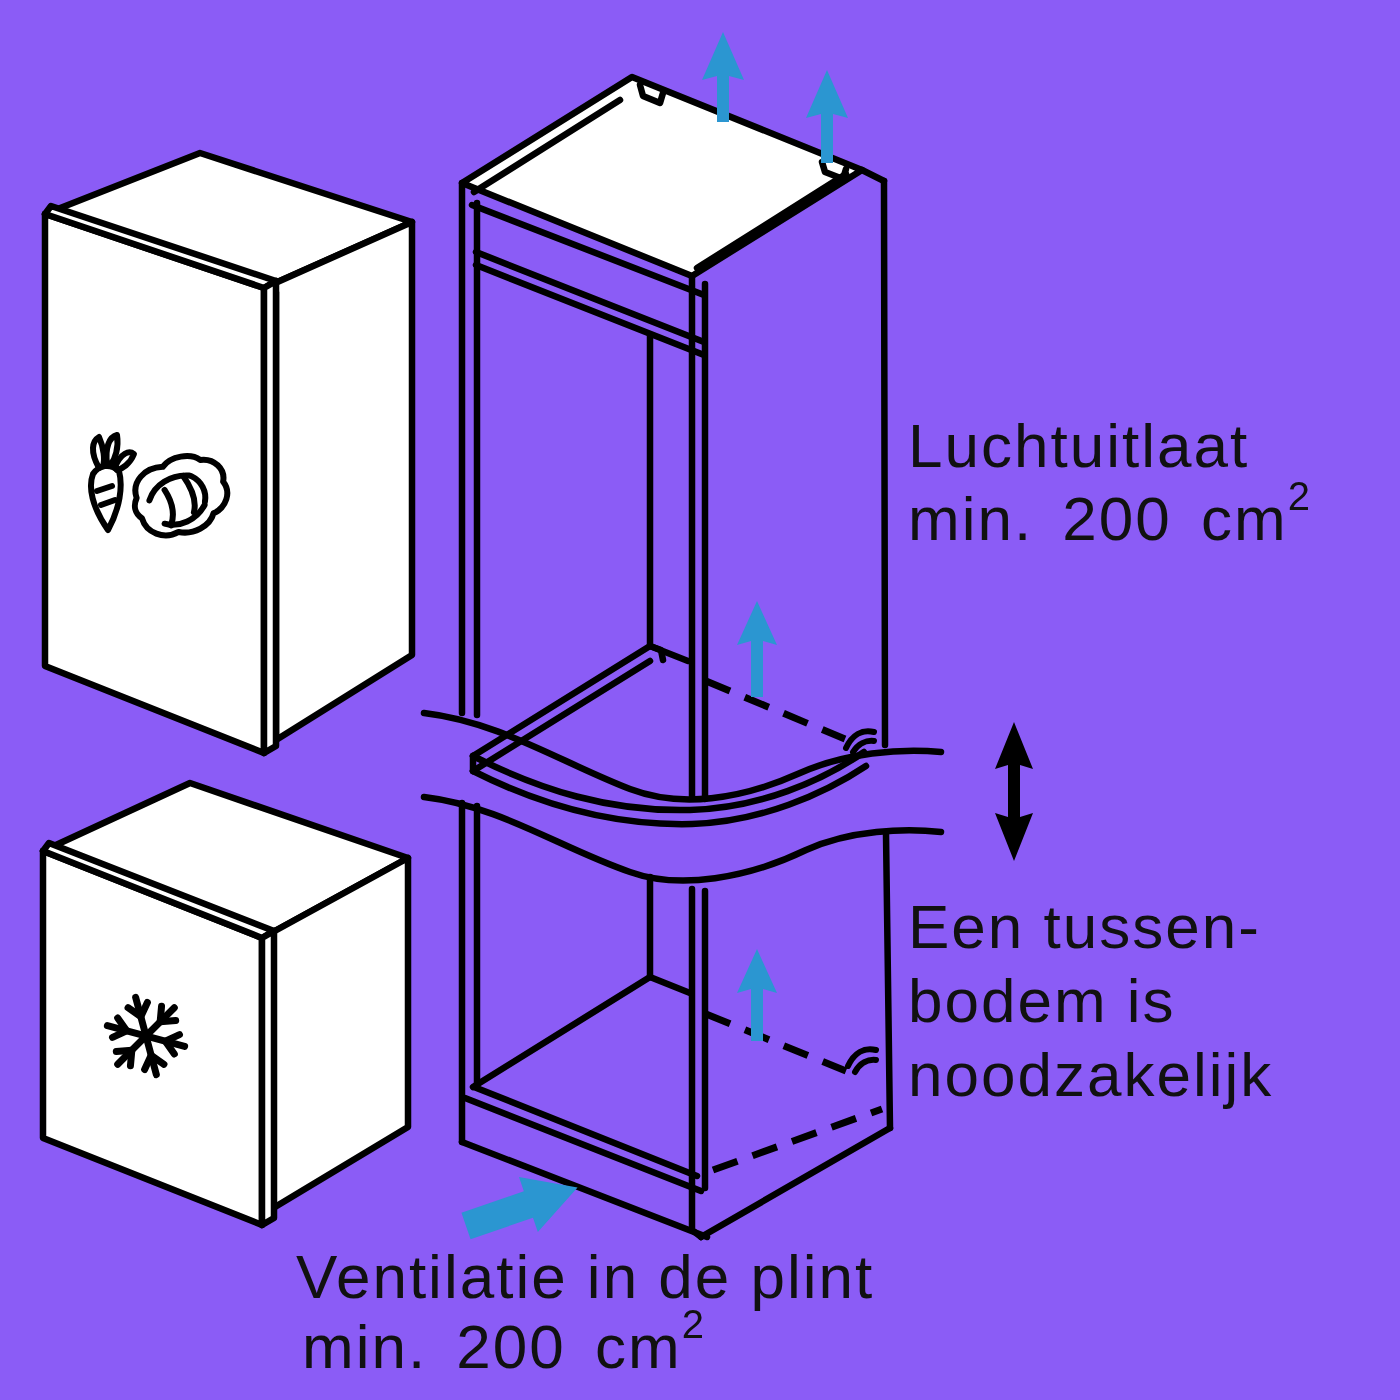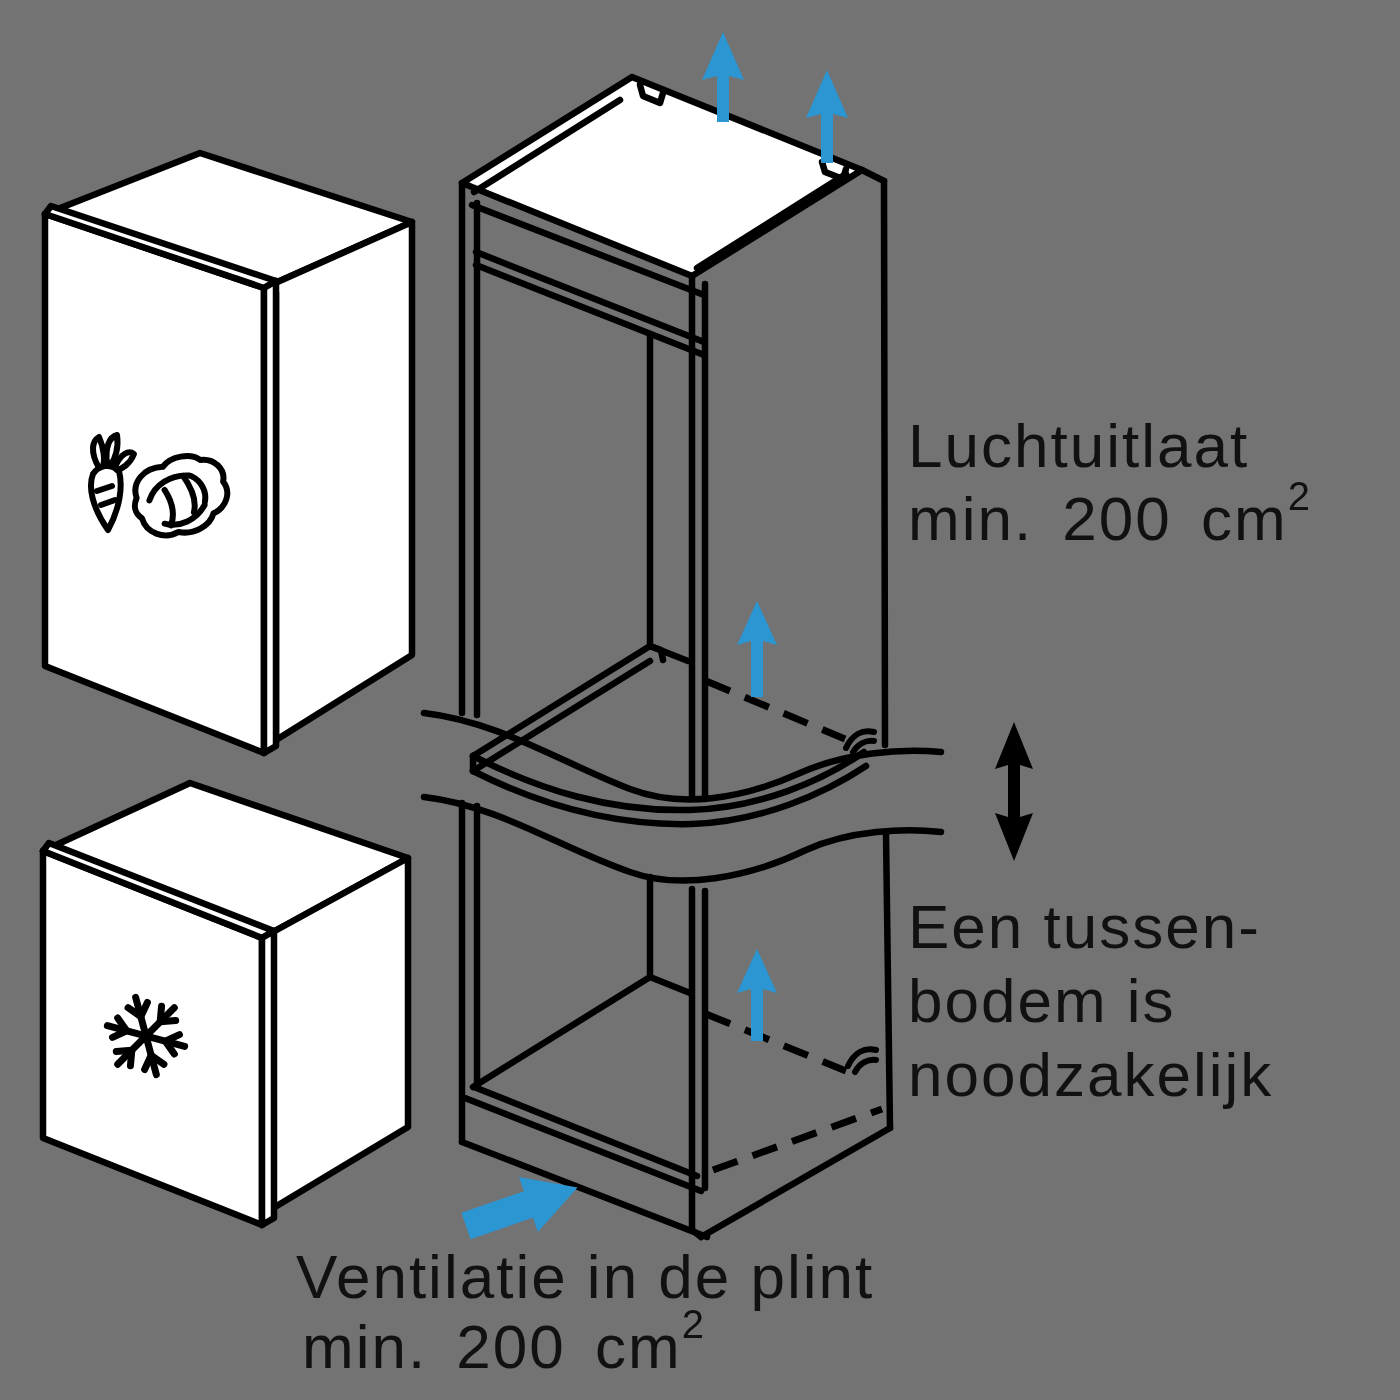--- a/index.html
+++ b/index.html
@@ -1,16 +1,16 @@
 <!DOCTYPE html>
 <html><head>
 <meta charset="utf-8">
 <style>
   html,body{margin:0;padding:0;background:#fff;}
-  .canvas{width:1400px;height:1400px;background:#737373;position:relative;overflow:hidden;
+  .canvas{width:1400px;height:1400px;background:#8b5cf6;position:relative;overflow:hidden;
           font-family:"Liberation Sans", sans-serif;}
   svg{display:block;}
   .ln{fill:none;stroke:#000;stroke-width:6.5;stroke-linecap:round;stroke-linejoin:round;}
   .face{fill:#fff;stroke:#000;stroke-width:6.5;stroke-linecap:round;stroke-linejoin:round;}
   .dash{fill:none;stroke:#000;stroke-width:7;stroke-linecap:butt;stroke-dasharray:26 16;}
   .blue{fill:#2B96D1;stroke:none;}
   .blk{fill:#000;stroke:none;}
   .ico{fill:#fff;stroke:#000;stroke-width:6;stroke-linecap:round;stroke-linejoin:round;}
   .icoln{fill:none;stroke:#000;stroke-width:6;stroke-linecap:round;stroke-linejoin:round;}
   text{font-size:62px;fill:#111;letter-spacing:2px;}

